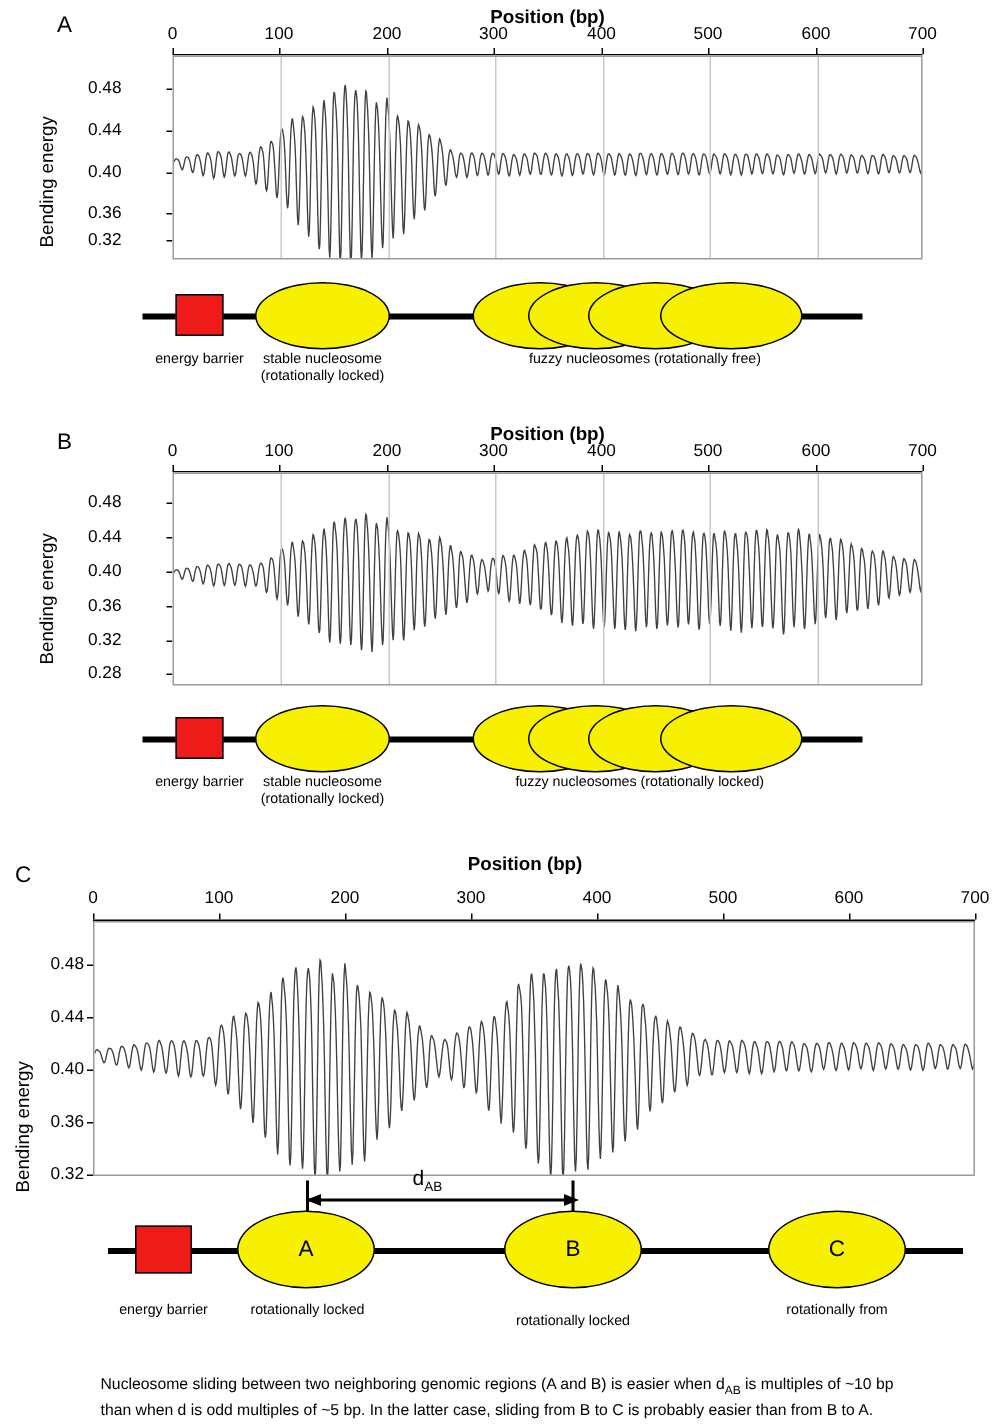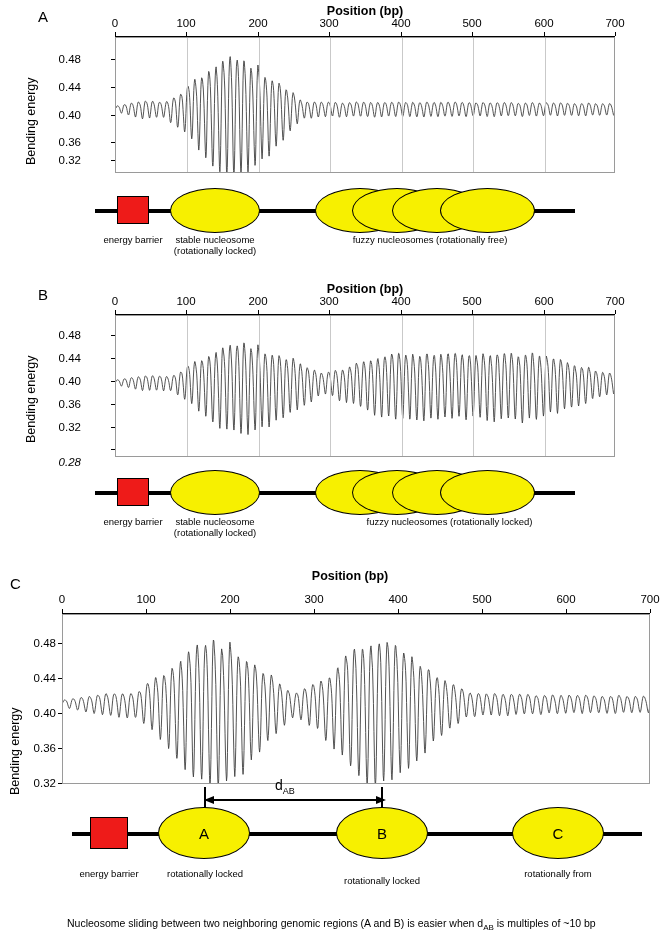--- a/index.html
+++ b/index.html
@@ -118,21 +118,21 @@
     <div class="ticklabel" style="left:615px;top:17px;">700</div>
   </div>
 
   <div class="yaxis-title" style="left:24px;top:55px;height:110px;">Bending energy</div>
   <div>
     <div class="ylabel" style="left:43px;top:57px;width:38px;">0.48</div>
     <div class="ylabel" style="left:43px;top:80px;width:38px;">0.44</div>
     <div class="ylabel" style="left:43px;top:103px;width:38px;">0.40</div>
     <div class="ylabel" style="left:43px;top:126px;width:38px;">0.36</div>
     <div class="ylabel" style="left:43px;top:149px;width:38px;">0.32</div>
-    <div class="ylabel" style="left:43px;top:184px;width:38px;font-style:italic;">0.28</div>
+    <div class="ylabel" style="left:43px;top:171px;width:38px;">0.28</div>
     <div class="ytick" style="left:111px;top:57px;"></div>
     <div class="ytick" style="left:111px;top:80px;"></div>
     <div class="ytick" style="left:111px;top:103px;"></div>
     <div class="ytick" style="left:111px;top:126px;"></div>
     <div class="ytick" style="left:111px;top:149px;"></div>
     <div class="ytick" style="left:111px;top:171px;"></div>
   </div>
 
   <div class="plotbox" style="left:115px;top:37px;width:500px;height:142px;">
     <div class="gridline" style="left:71px;"></div>
@@ -150,21 +150,21 @@
   <div class="dna" style="left:95px;top:213px;width:480px;"></div>
   <div class="barrier" style="left:117px;top:200px;width:32px;height:28px;"></div>
   <div class="nuc" style="left:170px;top:192px;width:90px;height:45px;"></div>
   <div class="nuc" style="left: 315px; top: 192px; width: 90px; height: 45px; background: rgb(247, 240, 0);"></div>
   <div class="nuc" style="left: 352px; top: 192px; width: 90px; height: 45px; background: rgb(247, 240, 0);"></div>
   <div class="nuc" style="left: 392px; top: 192px; width: 90px; height: 45px; background: rgb(247, 240, 0);"></div>
   <div class="nuc" style="left: 440px; top: 192px; width: 95px; height: 45px; background: rgb(247, 240, 0);"></div>
   <div class="cap" style="left:88px;top:238px;width:90px;">energy barrier</div>
   <div class="cap" style="left:165px;top:238px;width:100px;white-space:pre-line;">stable nucleosome
 (rotationally locked)</div>
-  <div class="cap" style="left:342px;top:238px;width:215px;">fuzzy nucleosomes (rotationally locked)</div>
+  <div class="cap" style="left:319px;top:238px;width:215px;">fuzzy nucleosomes (rotationally locked)</div>
 </div>
 
 <div class="panel" style="top:565px;height:340px;">
   <div class="panel-letter" style="left:10px;top:10px;">C</div>
   <div class="plot-title" style="left:60px;top:4px;width:580px;">Position (bp)</div>
 
   <div class="axis-line" style="left:62px;top:48px;width:588px;"></div>
   <div>
     <div class="tick" style="left:62px;top:44px;"></div>
     <div class="tick" style="left:146px;top:44px;"></div>
@@ -227,13 +227,14 @@
   <div class="cap" style="left:64px;top:303px;width:90px;">energy barrier</div>
   <div class="cap" style="left:150px;top:303px;width:110px;">rotationally locked</div>
   <div class="cap" style="left:327px;top:310px;width:110px;">rotationally locked</div>
   <div class="cap" style="left:503px;top:303px;width:110px;">rotationally from</div>
 </div>
 
 <div class="caption" style="left:67px;top:916px;width:560px;">
   <div>
     <span>Nucleosome sliding between two neighboring genomic regions (A and B) is easier when d</span><sub style="font-size:8px;">AB</sub><span> is  multiples of ~10 bp</span>
   </div>
+  <div>than when d is odd multiples of ~5 bp. In the latter case, sliding from B to C is probably easier than from B to A.</div>
 </div>
 
 </body></html>

